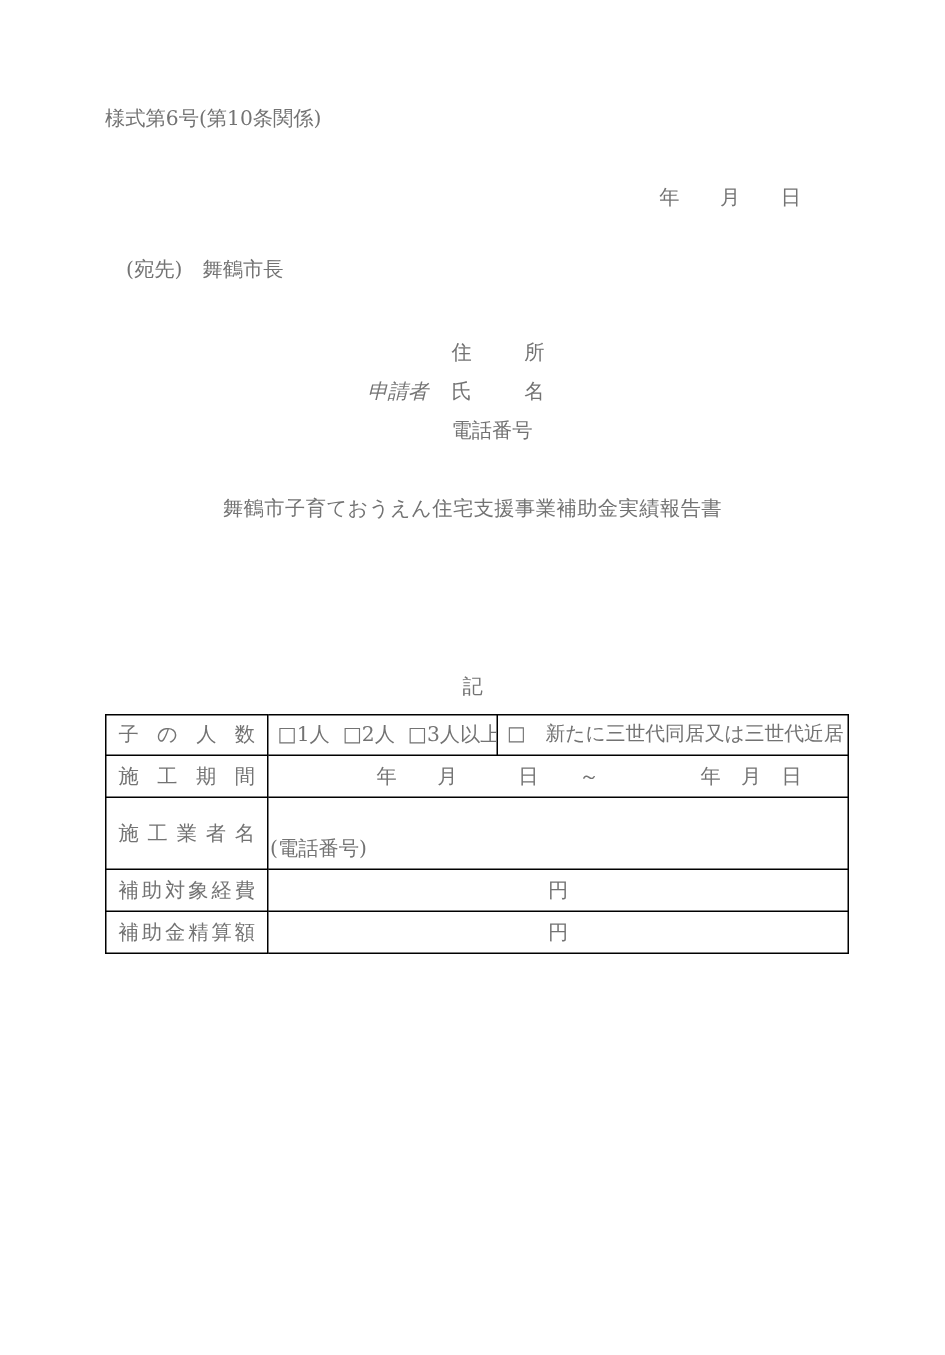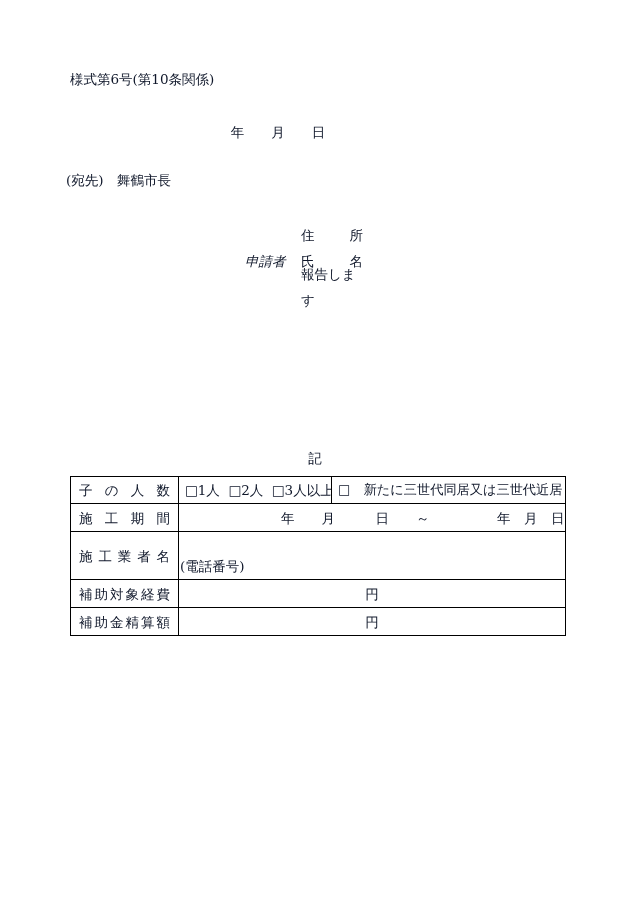--- a/index.html
+++ b/index.html
@@ -1,30 +1,30 @@
 <!DOCTYPE html>
 <html><head>
 <meta charset="utf-8">
 <style>
   html,body{margin:0;padding:0;background:#e8e8e8;}
   .page{
     position:relative;
     width:630px;height:903px;
     background:#ffffff;
-    color:#0f172a;
+    color:#737373;
     font-family:"DejaVu Serif","Liberation Serif",serif;
     font-size:13.5px;
     line-height:16px;
     overflow:hidden;
     margin:0 auto;
   }
   .abs{position:absolute;}
   .form-number{left:70px;top:71px;white-space:pre;}
-  .date-line{left:0;right:0;top:124px;text-align:center;padding-right:74px;white-space:pre;}
-  .recipient{left:66px;top:172px;white-space:pre;}
+  .date-line{left:0;right:0;top:124px;text-align:right;padding-right:96px;white-space:pre;}
+  .recipient{left:84px;top:172px;white-space:pre;}
 
   .applicant{left:245px;top:222px;}
   .app-row{display:flex;height:26px;line-height:26px;align-items:center;}
   .app-col{width:56px;font-style:italic;}
   .app-field{width:62px;}
   .jc{display:flex;justify-content:space-between;}
 
   .doc-title{left:0;right:0;top:331px;text-align:center;letter-spacing:0.3px;white-space:pre;}
 
   .body-para{left:70px;top:379px;line-height:27px;}
@@ -46,21 +46,21 @@
     overflow:hidden;
   }
   td.lbl{width:108px;padding:0 8px;}
   td.lbl .jc{width:100%;}
   tr.r1 td{height:27px;}
   tr.r2 td{height:28px;}
   tr.r3 td{height:48px;}
   tr.r4 td,tr.r5 td{height:28px;}
   td.opt1{width:153px;padding-left:6px;white-space:pre;border-radius:12px;}
   td.opt2{padding-left:6px;padding-right:2px;font-size:13.2px;white-space:pre;}
-  td.period{padding-left:102px;white-space:pre;}
+  td.period{padding-left:72px;white-space:pre;}
   td.contractor{vertical-align:bottom;padding:0 0 5px 1px;}
   td.yen{text-align:center;}
 </style>
 </head>
 <body>
 
 <div class="page">
 
   <div class="abs form-number">様式第6号(第10条関係)</div>
 
@@ -78,24 +78,25 @@
     </div>
     <div class="app-row">
       <span class="app-col">申請者</span>
       <span class="app-field jc">
           <span>氏</span>
           <span>名</span>
         </span>
     </div>
     <div class="app-row">
       <span class="app-col"></span>
-      <span class="app-field">報告します</span>
+      <span class="app-field">電話番号</span>
     </div>
   </div>
 
+  <div class="abs doc-title">舞鶴市子育ておうえん住宅支援事業補助金実績報告書</div>
 
 
   <div class="abs ki">記</div>
 
   <table class="abs report-table">
     <tbody>
         <tr class="r1">
       <td class="lbl">
         <div class="jc">
               <span>子</span>

